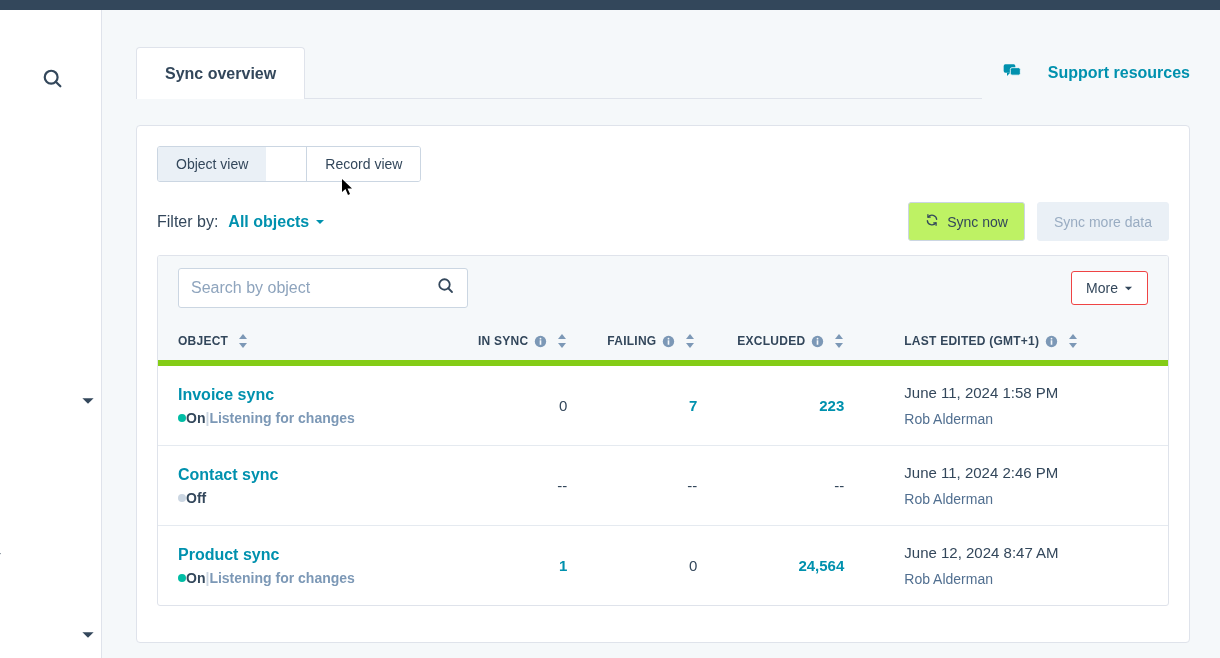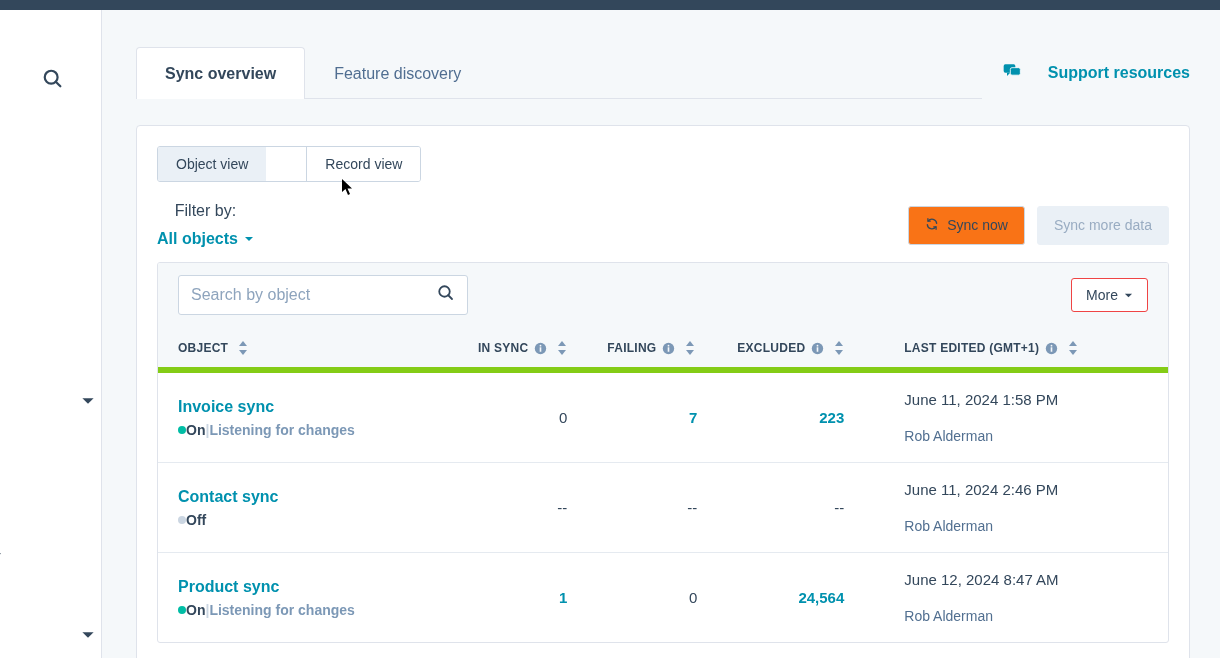--- a/index.html
+++ b/index.html
@@ -38,27 +38,27 @@
   
   .card { background: #fff; border: 1px solid #dfe3eb; border-radius: 4px; margin-top: 26px; padding: 20px 20px 36px; }
 
   .toggle-row { display: flex; align-items: center; margin-bottom: 20px; }
   .toggle-group { display: inline-flex; border: 1px solid #cbd6e2; border-radius: 3px; overflow: hidden; }
   .toggle-btn { padding: 9px 18px; font-size: 14px; color: #33475b; background: #fff; cursor: pointer; }
   .toggle-btn.active { background: #eaf0f6; }
   .toggle-btn + .toggle-btn { border-left: 1px solid #cbd6e2; margin-left: 40px; }
 
   .filter-row { display: flex; align-items: center; justify-content: space-between; margin-bottom: 14px; gap: 12px; }
-  .filter-left { display: flex; align-items: center; gap: 10px; font-size: 16px; flex-direction: column; }
+  .filter-left { display: flex; align-items: center; gap: 10px; font-size: 16px; }
   .filter-label { color: #33475b; }
   .filter-dd { color: #0091ae; font-weight: 600; display: inline-flex; align-items: center; gap: 6px; cursor: pointer; }
   .filter-dd svg { width: 10px; height: 10px; }
 
   .filter-right { display: flex; gap: 12px; }
-  .btn { display: inline-flex; align-items: center; gap: 8px; padding: 10px 16px; font-size: 14px; border: 1px solid #cbd6e2; background: #f97316; color: #33475b; border-radius: 3px; cursor: pointer; }
+  .btn { display: inline-flex; align-items: center; gap: 8px; padding: 10px 16px; font-size: 14px; border: 1px solid #cbd6e2; background: #bef264; color: #33475b; border-radius: 3px; cursor: pointer; }
   .btn.disabled { background: #eaf0f6; color: #99acc2; border-color: #eaf0f6; cursor: default; }
   .btn.sync svg { width: 14px; height: 14px; }
 
   
   .table-wrap { border: 1px solid #dfe3eb; border-radius: 3px; overflow: hidden; }
   .table-top { background: #f5f8fa; padding: 12px 20px; display: flex; align-items: center; justify-content: space-between; }
   .search-box { display: flex; align-items: center; background: #fff; border: 1px solid #cbd6e2; border-radius: 3px; width: 290px; height: 40px; padding: 0 12px; }
   .search-box input { border: none; outline: none; flex: 1; font-size: 16px; color: #33475b; background: transparent; }
   .search-box input::placeholder { color: #8ea4bd; }
   .search-box svg { width: 18px; height: 18px; color: #33475b; }
@@ -82,21 +82,21 @@
   .dot.off { background: #cbd6e2; }
   .status-text { color: #33475b; }
   .sep { color: #cbd6e2; }
   .listening { color: #7c98b6; }
 
   .num-link { color: #0091ae; font-weight: 600; cursor: pointer; }
   .num-plain { color: #33475b; }
   .num-dash { color: #33475b; }
 
   .edited { font-size: 15px; color: #33475b; }
-  .edited .editor { color: #516f90; font-size: 14px; margin-top: 20px; }
+  .edited .editor { color: #516f90; font-size: 14px; margin-top: 10px; }
 
   .col-obj { width: 300px; }
   .col-num { width: 130px; text-align: right; }
   .col-num.insync { width: 120px; }
   .col-num.failing { width: 130px; }
   .col-num.excluded { width: 140px; }
   .col-edit { width: auto; padding-left: 40px; }
 
   thead th.col-num { text-align: left; }
 
@@ -142,21 +142,20 @@
             <path d="M1 3 L5 7 L9 3 Z"></path>
           </svg></span>
     </div>
   </div>
 
   <div class="main">
 
     <div class="tabs-row">
       <div class="tabs">
         <div class="tab active">Sync overview</div>
-        <div class="tab inactive">Feature discovery</div>
       </div>
       <div class="support">
         <span>
           <svg viewBox="0 0 24 24" fill="currentColor">
               <rect x="2" y="4" width="14" height="10" rx="2"></rect>
               <path d="M6 14 L6 18 L10 14 Z"></path>
               <rect x="10" y="8" width="12" height="9" rx="2" fill="#0091ae" stroke="#fff" stroke-width="1"></rect>
             </svg>
         </span>
         <span>Support resources</span>

